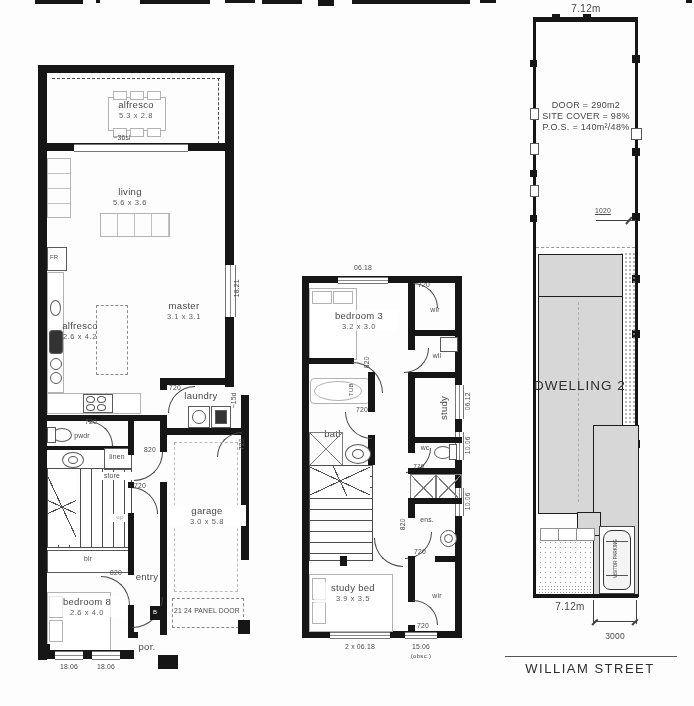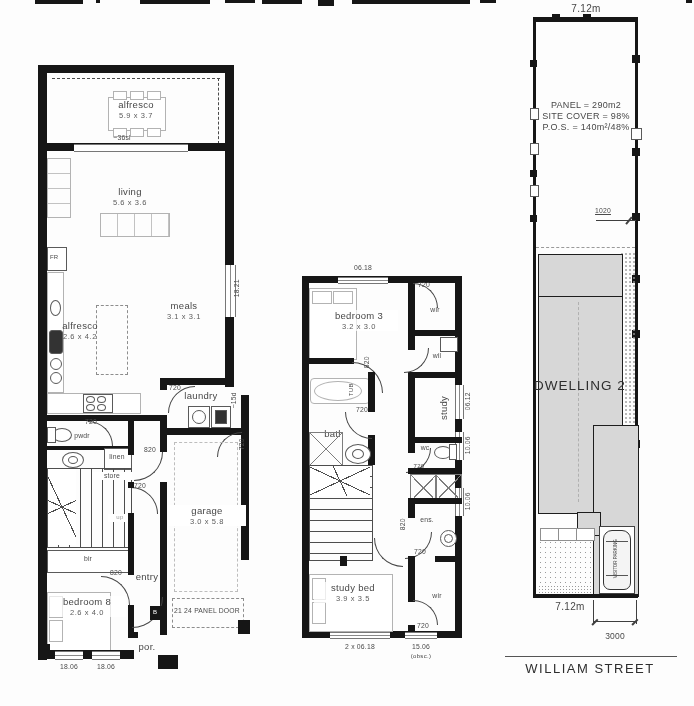--- a/index.html
+++ b/index.html
@@ -68,21 +68,21 @@
     <div class="dashline-v" style="left:218px;top:78px;height:66px;"></div>
     <div class="furn" style="left:108px;top:97px;width:56px;height:32px;"></div>
     <div class="furn" style="left:113px;top:91px;width:12px;height:7px;"></div>
     <div class="furn" style="left:130px;top:91px;width:12px;height:7px;"></div>
     <div class="furn" style="left:147px;top:91px;width:12px;height:7px;"></div>
     <div class="furn" style="left:113px;top:128px;width:12px;height:7px;"></div>
     <div class="furn" style="left:130px;top:128px;width:12px;height:7px;"></div>
     <div class="furn" style="left:147px;top:128px;width:12px;height:7px;"></div>
     <div class="lbl" style="left:95px;top:99px;width:82px;">
       <span>alfresco</span>
-      <span class="dims">5.9 x 3.7</span>
+      <span class="dims">5.3 x 2.8</span>
     </div>
     <div class="lbl tiny" style="left:100px;top:134px;width:44px;">~36sl</div>
 
     <div class="wall" style="left:38px;top:143px;width:196px;height:8px;"></div>
     <div class="win" style="left:74px;top:144px;width:114px;height:6px;"></div>
 
     <div class="wall" style="left:38px;top:143px;width:9px;height:517px;"></div>
     <div class="wall" style="left:225px;top:143px;width:9px;height:122px;"></div>
     <div class="winv" style="left:225px;top:265px;width:9px;height:52px;"></div>
     <div class="wall" style="left:225px;top:317px;width:9px;height:70px;"></div>
@@ -103,21 +103,21 @@
     <div class="oval" style="left:50px;top:300px;width:9px;height:14px;"></div>
     <div class="box" style="left:49px;top:330px;width:12px;height:22px;background:#333;border-radius:3px;"></div>
     <div class="oval" style="left:50px;top:358px;width:10px;height:10px;"></div>
     <div class="oval" style="left:50px;top:372px;width:10px;height:10px;"></div>
     <div class="dashedbox" style="left:96px;top:305px;width:30px;height:68px;"></div>
     <div class="lbl" style="left:42px;top:320px;width:76px;">
       <span>alfresco</span>
       <span class="dims">2.6 x 4.2</span>
     </div>
     <div class="lbl" style="left:148px;top:300px;width:72px;">
-      <span>meals</span>
+      <span>master</span>
       <span class="dims">3.1 x 3.1</span>
     </div>
 
     <div class="furn" style="left:47px;top:393px;width:92px;height:19px;"></div>
     <div class="box" style="left:83px;top:394px;width:28px;height:17px;"></div>
     <div class="oval" style="left:86px;top:396px;width:7px;height:5px;"></div>
     <div class="oval" style="left:97px;top:396px;width:7px;height:5px;"></div>
     <div class="oval" style="left:86px;top:404px;width:7px;height:5px;"></div>
     <div class="oval" style="left:97px;top:404px;width:7px;height:5px;"></div>
 
@@ -322,21 +322,21 @@
     <div class="box" style="left:530px;top:143px;width:7px;height:10px;"></div>
     <div class="box" style="left:530px;top:185px;width:7px;height:10px;"></div>
     <div class="wall" style="left:632px;top:55px;width:8px;height:8px;"></div>
     <div class="wall" style="left:632px;top:148px;width:8px;height:8px;"></div>
     <div class="wall" style="left:632px;top:213px;width:8px;height:8px;"></div>
     <div class="wall" style="left:632px;top:275px;width:8px;height:8px;"></div>
     <div class="wall" style="left:632px;top:330px;width:8px;height:8px;"></div>
     <div class="wall" style="left:632px;top:440px;width:8px;height:8px;"></div>
     <div class="box" style="left:631px;top:128px;width:9px;height:10px;"></div>
 
-    <div class="lbl" style="left:536px;top:100px;width:100px;font-size:9px;">PANEL = 290m2</div>
+    <div class="lbl" style="left:536px;top:100px;width:100px;font-size:9px;">DOOR = 290m2</div>
     <div class="lbl" style="left:536px;top:111px;width:100px;font-size:9px;">SITE COVER = 98%</div>
     <div class="lbl" style="left:536px;top:122px;width:100px;font-size:9px;">P.O.S. = 140m²/48%</div>
 
     <div class="lbl tiny" style="left:588px;top:207px;width:30px;text-decoration:underline;">1020</div>
     <div class="dimline" style="left:596px;top:220px;width:40px;height:1px;"></div>
     <div class="dimline" style="left:628px;top:216px;width:1.5px;height:9px;transform:rotate(40deg);"></div>
 
     <div class="dashline-h" style="left:536px;top:247px;width:99px;border-top-color:#9a9a9a;"></div>
 
     <div class="stipple" style="left:620px;top:252px;width:15px;height:300px;"></div>

